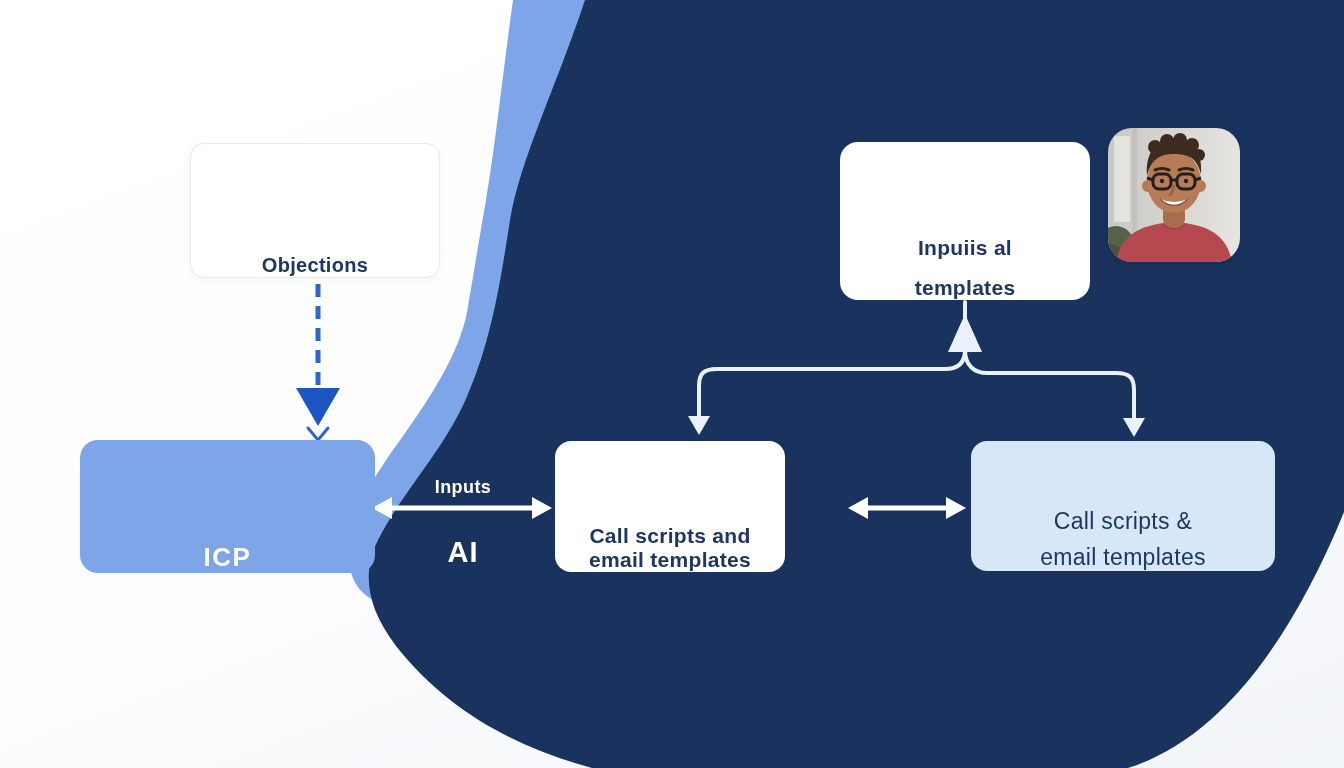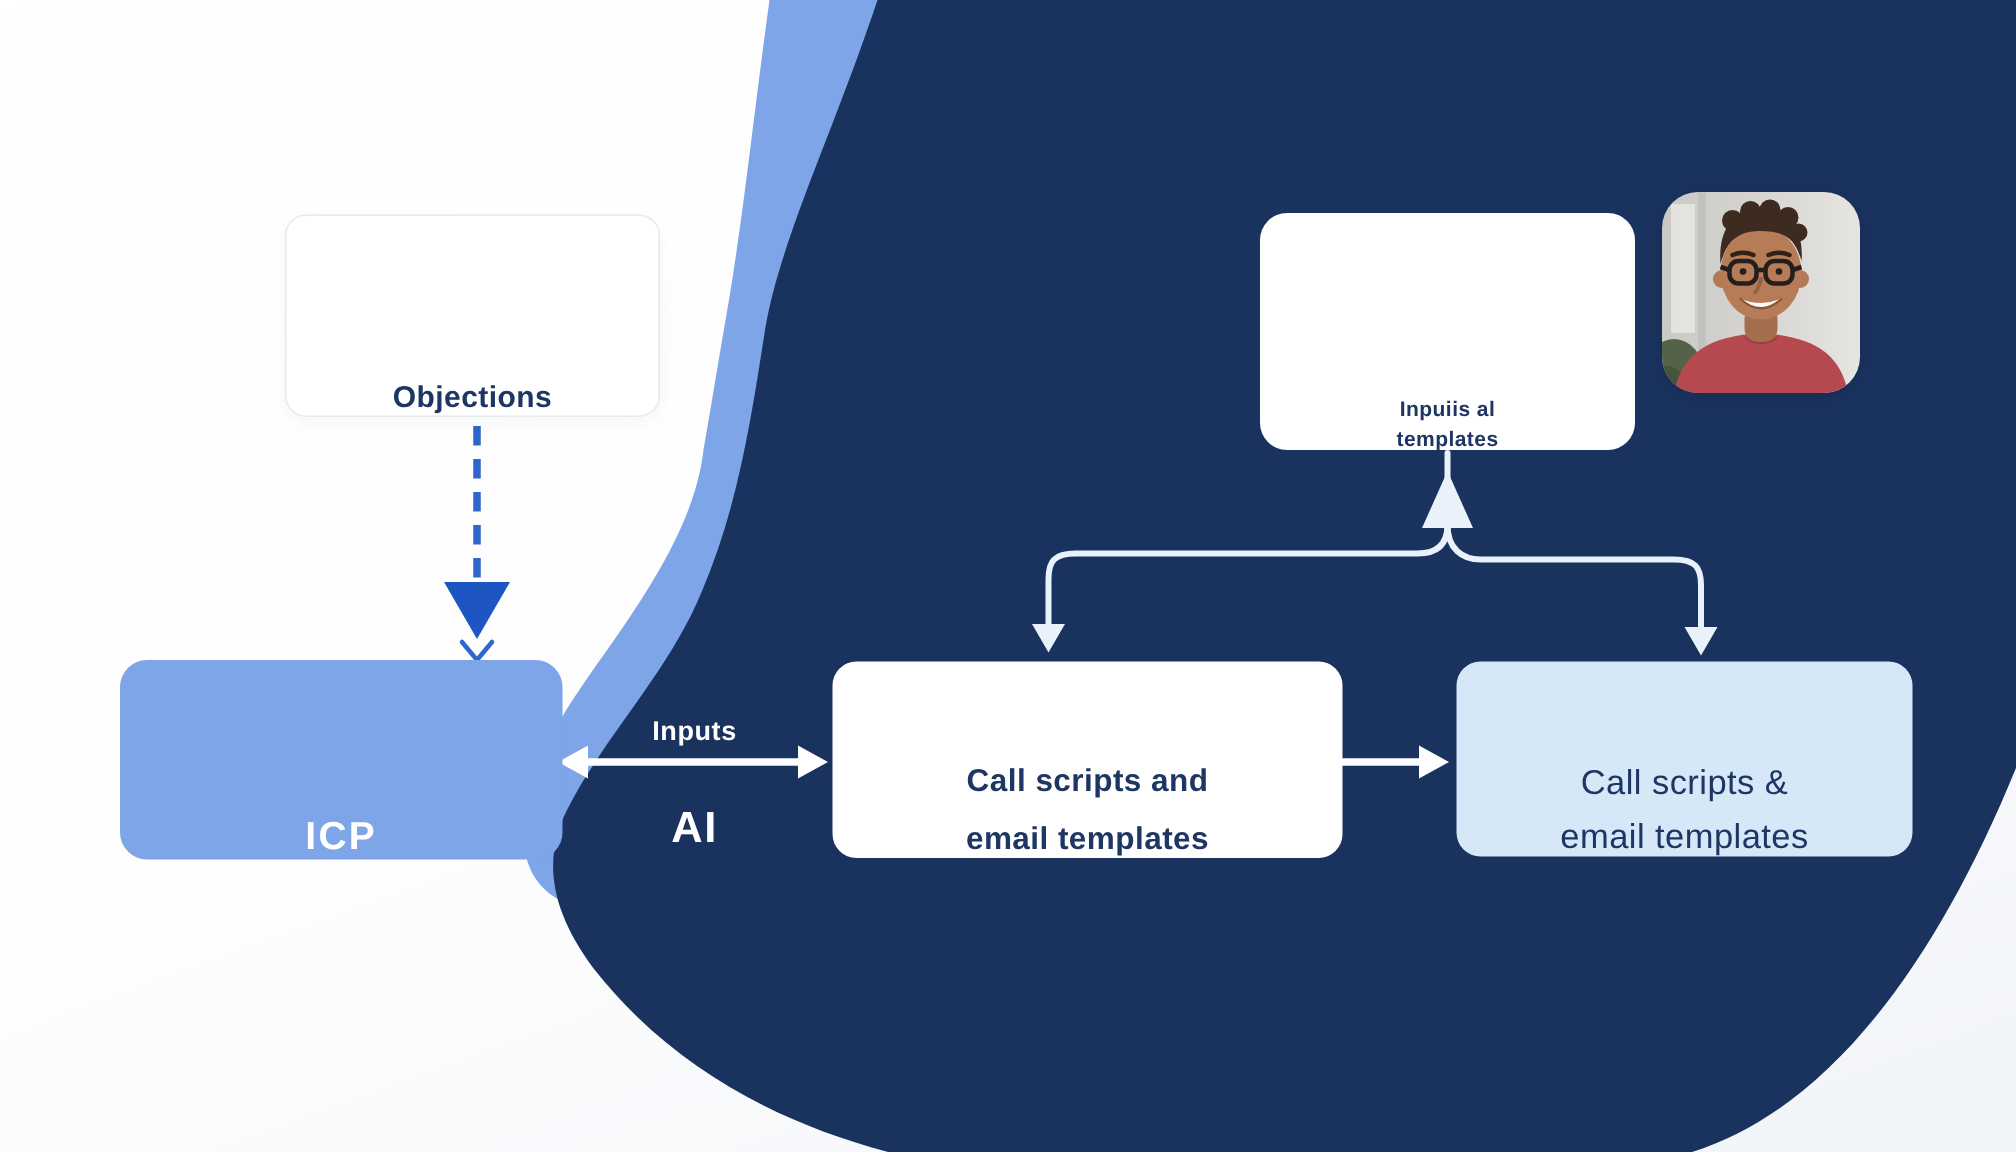--- a/index.html
+++ b/index.html
@@ -32,30 +32,30 @@
     justify-content:flex-end;text-align:center;}
   .node .line{display:block;}
 
   .objections-box{left:190px;top:143px;width:250px;height:135px;background:#fff;
     border:1.5px solid #e8e9ef;border-radius:14px;box-shadow:0 3px 10px rgba(30,50,90,.04);
     color:var(--text-navy);font-size:20px;font-weight:bold;letter-spacing:.3px;}
 
   .icp-box{left:80px;top:440px;width:295px;height:133px;background:var(--accent-blue);
     border-radius:18px;color:#fff;font-size:26px;font-weight:bold;letter-spacing:1.5px;}
 
-  .center-box{left:555px;top:441px;width:340px;height:131px;background:#fff;
-    border-radius:16px;color:var(--text-navy);font-size:21px;font-weight:bold;gap:15px;
+  .center-box{left:555px;top:441px;width:230px;height:131px;background:#fff;
+    border-radius:16px;color:var(--text-navy);font-size:21px;font-weight:bold;
     letter-spacing:.3px;}
 
   .right-box{left:971px;top:441px;width:304px;height:130px;background:var(--light-blue-box);
     border-radius:16px;color:var(--text-navy);font-size:23px;font-weight:normal;gap:9px;
     letter-spacing:.3px;}
 
   .top-box{left:840px;top:142px;width:250px;height:158px;background:#fff;
-    border-radius:18px;color:var(--text-navy);font-size:14px;font-weight:bold;gap:4px;
+    border-radius:18px;color:var(--text-navy);font-size:21px;font-weight:bold;gap:16px;
     letter-spacing:.3px;}
 
   .flow-label{position:absolute;left:373px;width:180px;text-align:center;color:#fff;
     font-weight:bold;}
   .inputs-label{top:477px;font-size:18px;letter-spacing:.4px;}
   .ai-label{top:536px;font-size:29px;letter-spacing:1px;}
 
   .avatar{position:absolute;left:1108px;top:128px;width:132px;height:134px;
     border-radius:24px;overflow:hidden;box-shadow:0 2px 8px rgba(10,25,55,.25);}
   .avatar svg{display:block;width:100%;height:100%;}

